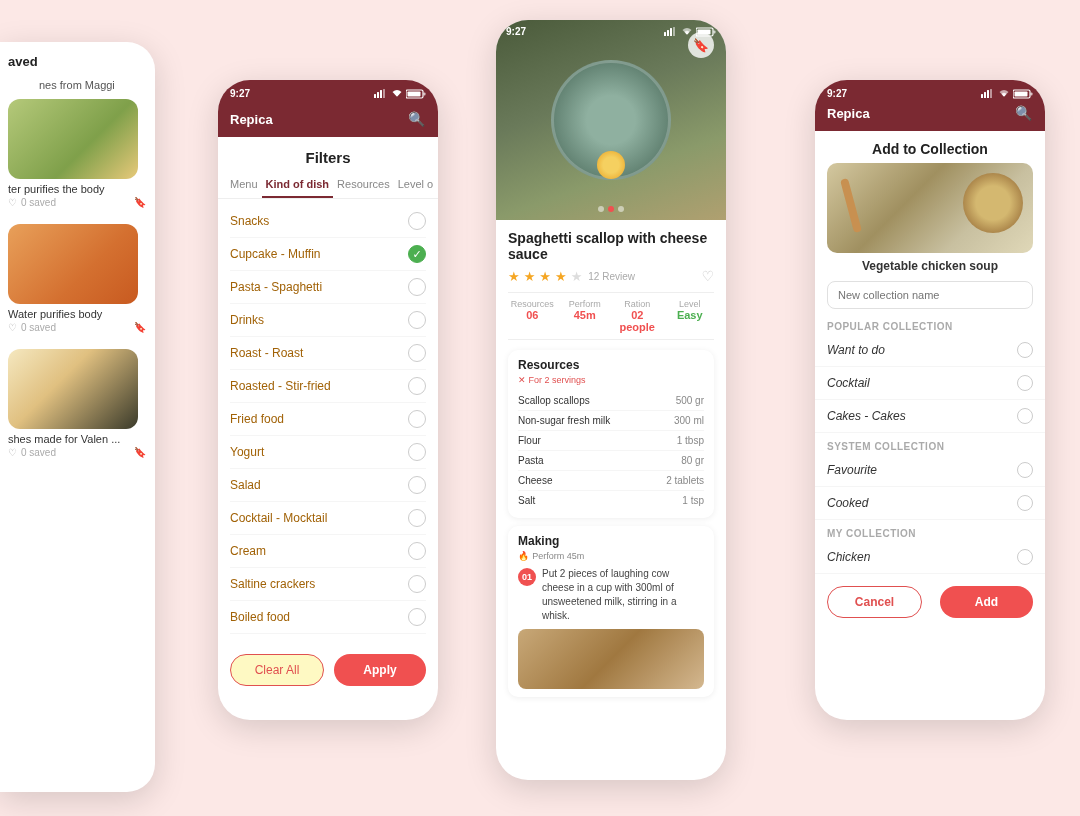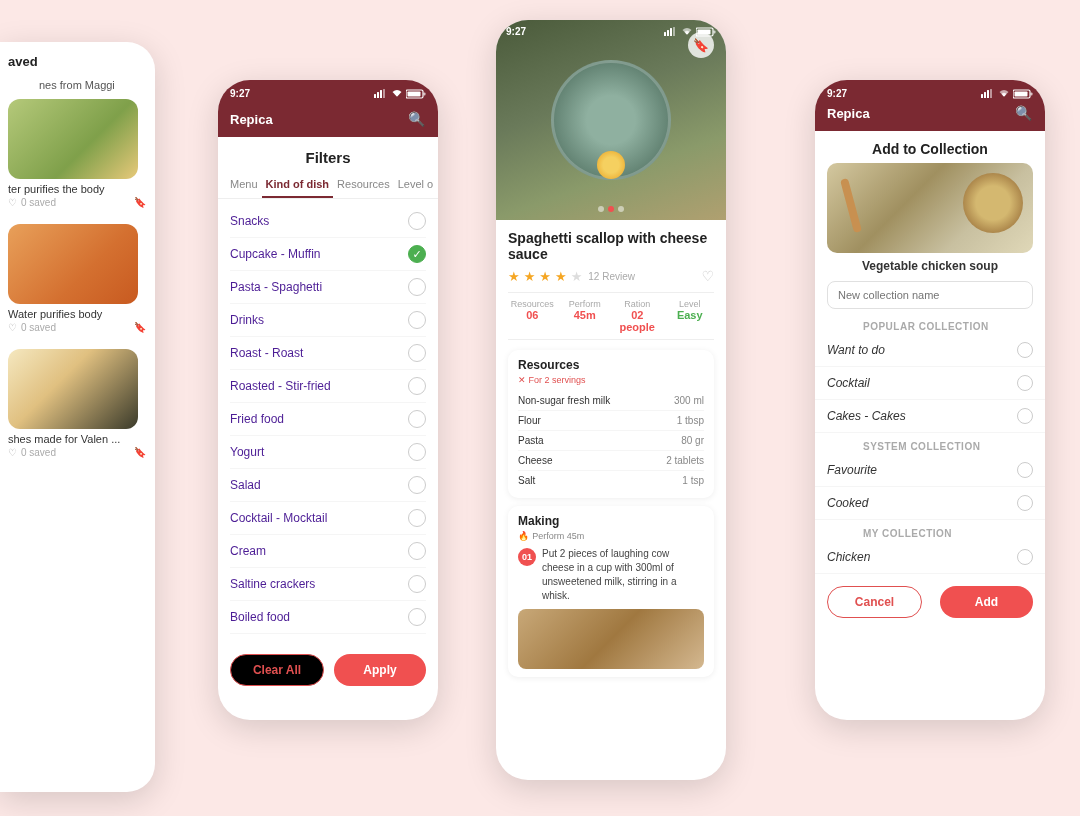--- a/index.html
+++ b/index.html
@@ -97,21 +97,21 @@
       font-weight: 600;
     }
     .filter-list { padding: 6px 12px; overflow: hidden; }
     .filter-row {
       display: flex;
       align-items: center;
       justify-content: space-between;
       padding: 7px 0;
       border-bottom: 1px solid #f5f5f5;
     }
-    .filter-label { font-size: 12px; color: #4c1d95; }
+    .filter-label { font-size: 12px; color: #a16207; }
     .radio-circle {
       width: 18px; height: 18px;
       border-radius: 50%;
       border: 1.5px solid #ccc;
       background: #fff;
       flex-shrink: 0;
     }
     .radio-circle.checked {
       background: #4caf50;
       border-color: #4caf50;
@@ -120,26 +120,26 @@
     }
     .filter-buttons {
       display: flex;
       gap: 10px;
       padding: 14px 12px 12px;
       justify-content: center;
     }
     .btn-clear {
       flex: 1;
       border: 1.5px solid #e05050;
-      background: #000000;
+      background: #fef9c3;
       color: #e05050;
       border-radius: 20px;
       padding: 8px;
       font-size: 12px;
-      font-weight: 700;
+      font-weight: 400;
       cursor: pointer;
     }
     .btn-apply {
       flex: 1;
       background: #f05050;
       border: none;
       color: #fff;
       border-radius: 20px;
       padding: 8px;
       font-size: 12px;
@@ -318,21 +318,20 @@
       font-size: 11px;
       color: #bbb;
       width: calc(100% - 24px);
     }
     .collection-section-label {
       font-size: 10px;
       font-weight: 700;
       color: #aaa;
       letter-spacing: 0.5px;
       padding: 8px 12px 2px;
-      margin-left: 36px;
     }
     .collection-row {
       display: flex;
       align-items: center;
       justify-content: space-between;
       padding: 8px 12px;
       border-bottom: 1px solid #f5f5f5;
       font-style: italic;
     }
     .collection-row-label { font-size: 12px; color: #333; }
@@ -576,20 +575,24 @@
         <div class="stat-label">Level</div>
         <div class="stat-value easy">Easy</div>
       </div>
     </div>
 
     <div class="section-card">
       <div class="section-title">Resources</div>
       <div class="section-sub">
         <span class="x-icon">✕</span>
         <span>For 2 servings</span>
+      </div>
+      <div class="ingredient-row">
+        <span>Scallop scallops</span>
+          <span class="ing-amount">500 gr</span>
       </div>
       <div class="ingredient-row">
         <span>Non-sugar fresh milk</span>
           <span class="ing-amount">300 ml</span>
       </div>
       <div class="ingredient-row">
         <span>Flour</span>
           <span class="ing-amount">1 tbsp</span>
       </div>
       <div class="ingredient-row">

